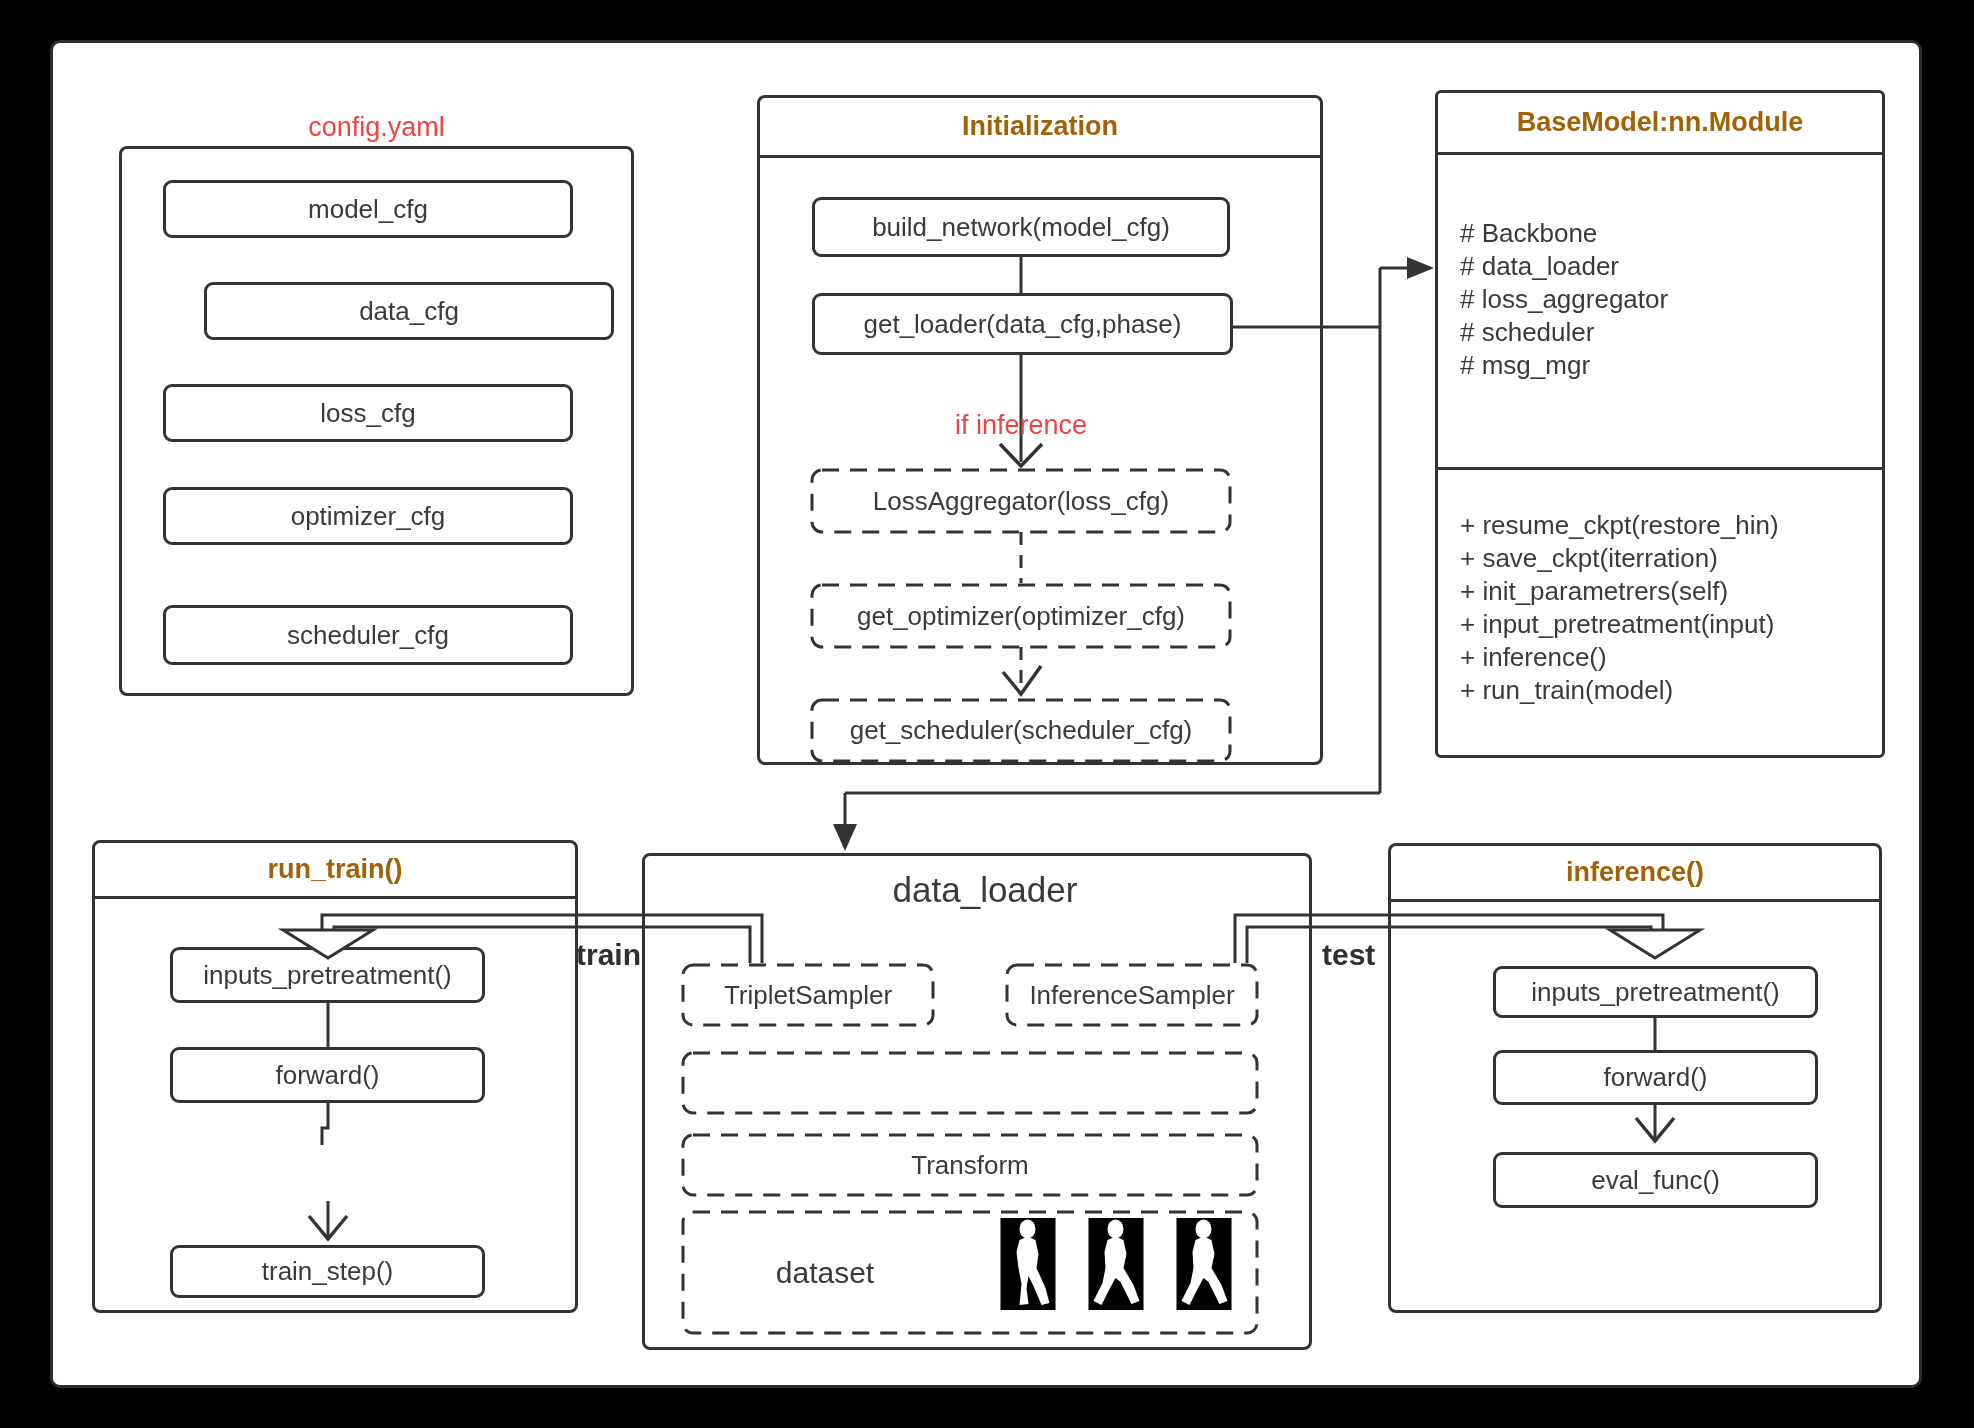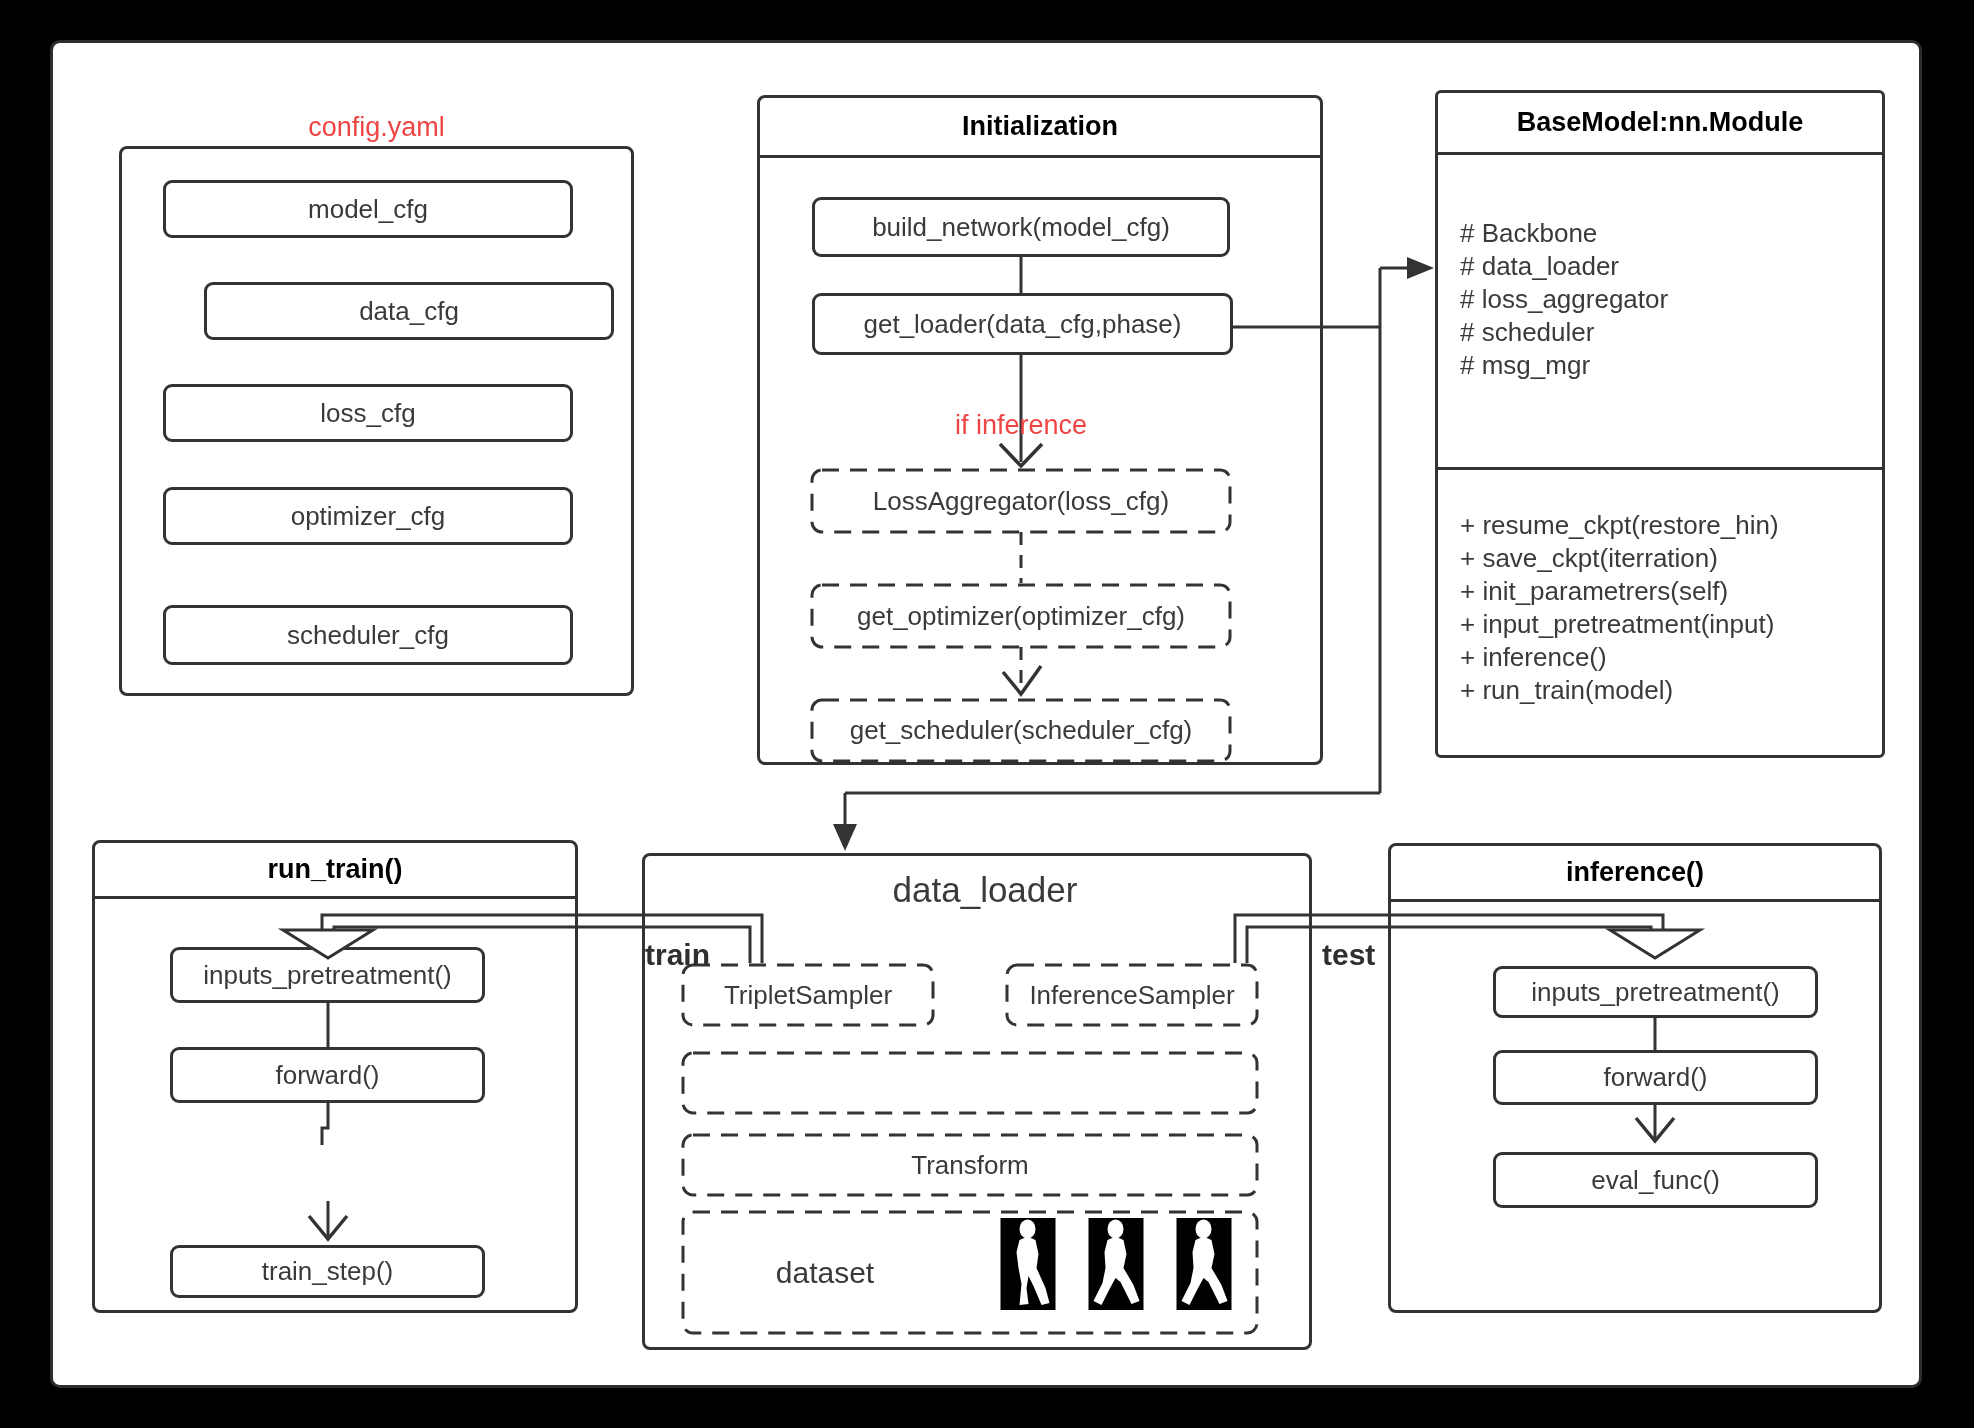--- a/index.html
+++ b/index.html
@@ -8,21 +8,21 @@
   .page{position:absolute;left:50px;top:40px;width:1866px;height:1342px;
         background:#fff;border:3px solid #2d2d2d;border-radius:10px;}
   .abs{position:absolute;}
   .box{position:absolute;background:#fff;border:3px solid #333;border-radius:10px;box-sizing:border-box;}
   .groupbox{position:absolute;background:#fff;border:3px solid #333;border-radius:8px;box-sizing:border-box;}
   .step{position:absolute;background:#fff;border:3px solid #333;border-radius:9px;box-sizing:border-box;
         display:flex;align-items:center;justify-content:center;font-size:26px;color:#3a3a3a;}
   .dstep{position:absolute;background:transparent;display:flex;align-items:center;justify-content:center;
          font-size:26px;color:#3a3a3a;box-sizing:border-box;}
   .hdr{position:absolute;left:0;top:0;right:0;border-bottom:3px solid #333;
-       display:flex;align-items:center;justify-content:center;font-weight:bold;font-size:27px;color:#000000;}
+       display:flex;align-items:center;justify-content:center;font-weight:bold;font-size:27px;color:#a16207;}
   .freelabel{position:absolute;display:flex;align-items:center;justify-content:center;
              font-size:27px;color:#ef4444;}
   .biglabel{position:absolute;display:flex;align-items:center;justify-content:center;
             font-size:35px;color:#3a3a3a;padding-left:8px;}
   .edgelabel{position:absolute;font-weight:bold;font-size:30px;color:#2f2f2f;z-index:7;}
   .listcol{position:absolute;left:0;right:0;box-sizing:border-box;}
   .listcol div{padding-left:22px;font-size:26px;line-height:33px;color:#3a3a3a;white-space:nowrap;}
   .sil{position:absolute;width:72px;height:92px;z-index:6;}
   svg.overlay{position:absolute;left:0;top:0;z-index:5;pointer-events:none;}
 </style>
@@ -111,21 +111,21 @@
       </svg>
   </div>
 
   <div class="box" style="left:1388px;top:843px;width:494px;height:470px;border-radius:8px;">
     <div class="hdr" style="height:53px;">inference()</div>
   </div>
   <div class="step" style="left:1493px;top:966px;width:325px;height:52px;">inputs_pretreatment()</div>
   <div class="step" style="left:1493px;top:1050px;width:325px;height:55px;">forward()</div>
   <div class="step" style="left:1493px;top:1152px;width:325px;height:56px;">eval_func()</div>
 
-  <div class="edgelabel" style="left:604px;top:938px;padding-left:41px;">train</div>
+  <div class="edgelabel" style="left:576px;top:938px;">train</div>
   <div class="edgelabel" style="left:1322px;top:938px;">test</div>
 
   <svg class="overlay" width="1974" height="1428">
 
     <g fill="none" stroke="#333" stroke-width="3" stroke-dasharray="17 11">
       <rect x="812" y="470" width="418" height="62" rx="10"></rect>
       <rect x="812" y="585" width="418" height="62" rx="10"></rect>
       <rect x="812" y="700" width="418" height="61" rx="10"></rect>
       <rect x="683" y="965" width="250" height="60" rx="10"></rect>
       <rect x="1007" y="965" width="250" height="60" rx="10"></rect>

